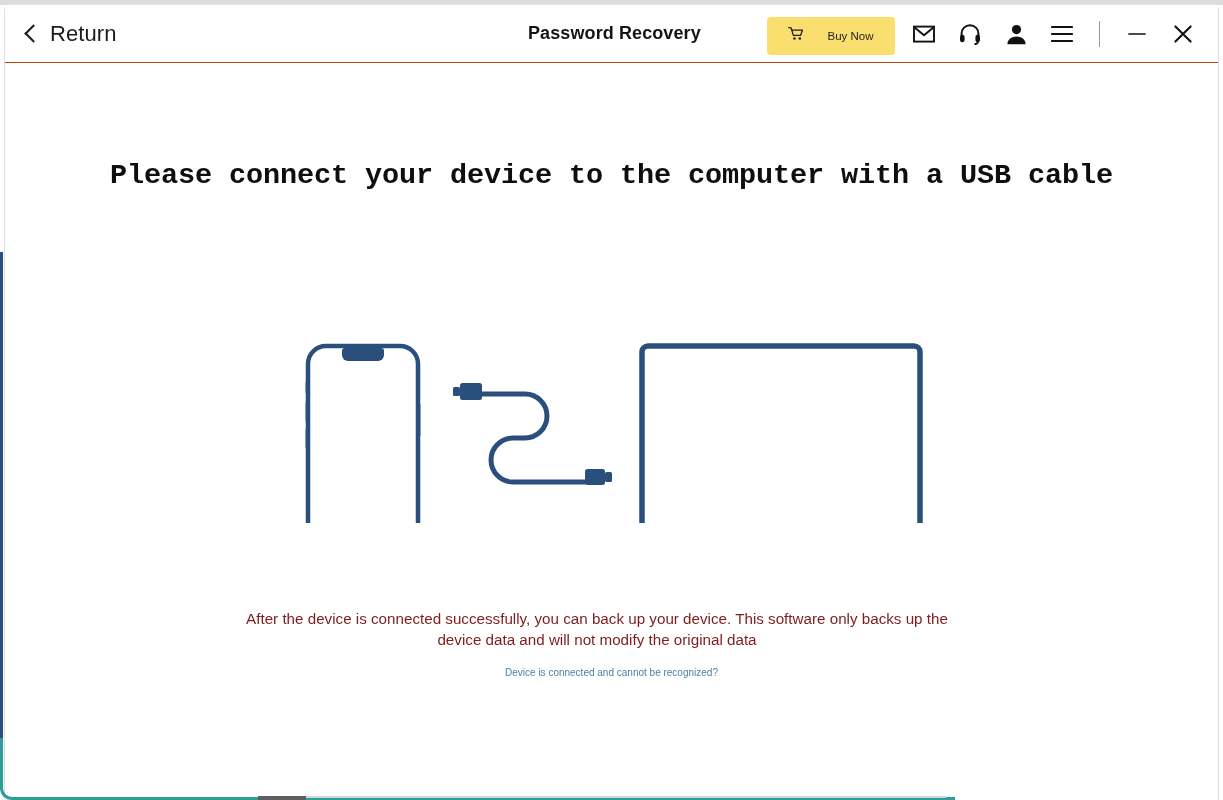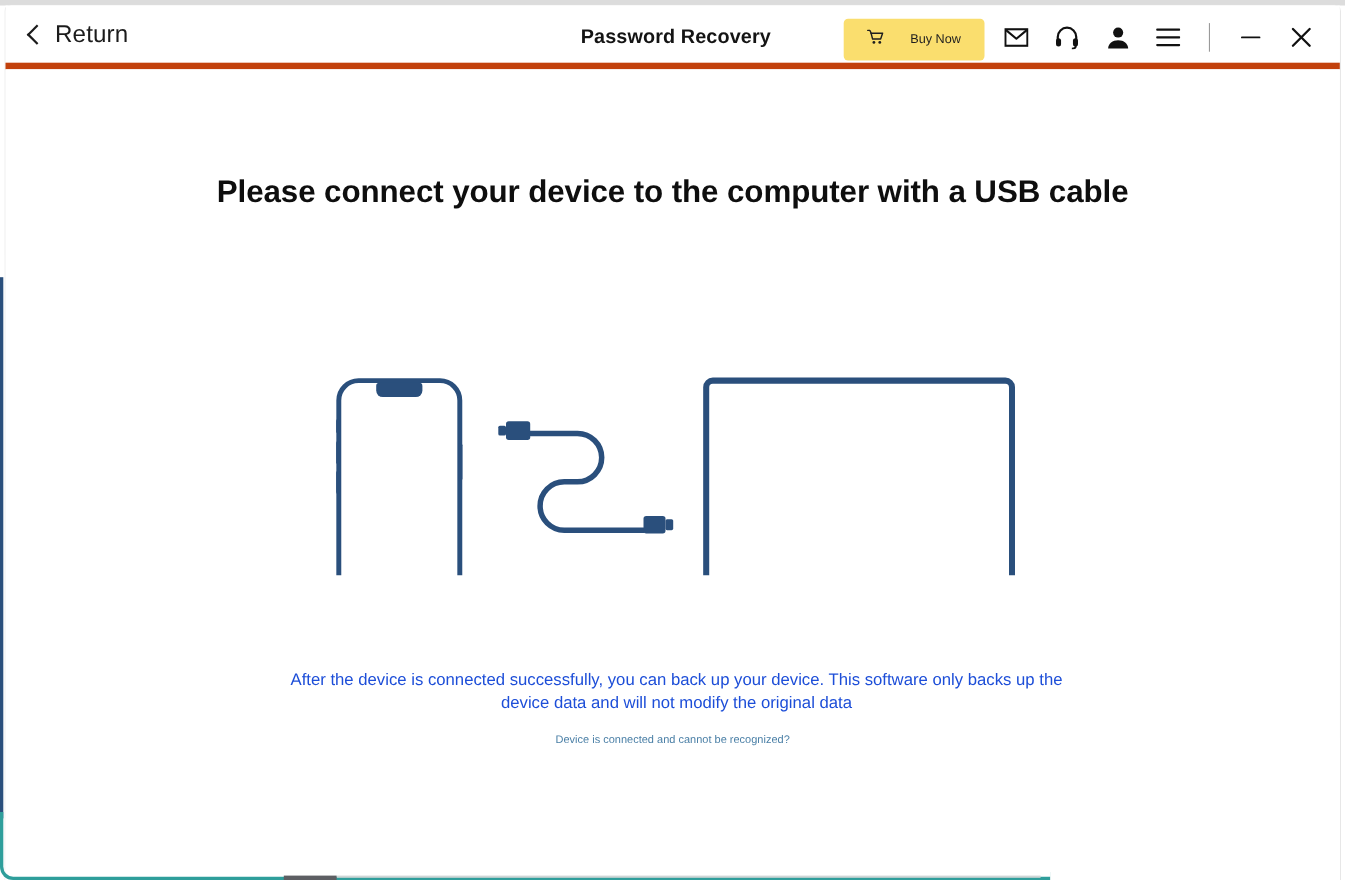--- a/index.html
+++ b/index.html
@@ -73,21 +73,21 @@
 
   
   .titlebar {
     position: absolute;
     left: 5px; top: 5px;
     width: 1213px;
     height: 58px;
     display: flex;
     align-items: center;
     background: #ffffff;
-    border-bottom: 6px solid #c2410c;
+    border-bottom: 1px solid #c2410c;
   }
 
   .return-btn {
     display: flex;
     align-items: center;
     gap: 10px;
     margin-left: 22px;
     cursor: pointer;
     user-select: none;
   }
@@ -174,39 +174,40 @@
   .headline {
     position: absolute;
     top: 96px;
     left: 0;
     width: 1213px;
     text-align: center;
     font-size: 28.5px;
     font-weight: bold;
     color: #0e0e0e;
     letter-spacing: -.1px;
+    font-family: Liberation Mono, monospace;
   }
 
   .illustration {
     position: absolute;
     top: 210px;
     left: 0;
     width: 1213px;
     height: 250px;
   }
 
   .desc {
     position: absolute;
     top: 545px;
-    left: 252px;
+    left: 234px;
     width: 716px;
     text-align: center;
     font-size: 15.2px;
     line-height: 21px;
-    color: #1d4ed8;
+    color: #7f1d1d;
   }
 
   .help-link {
     position: absolute;
     top: 604px;
     left: 0;
     width: 1213px;
     text-align: center;
     font-size: 10px;
     color: #4a7fa6;

